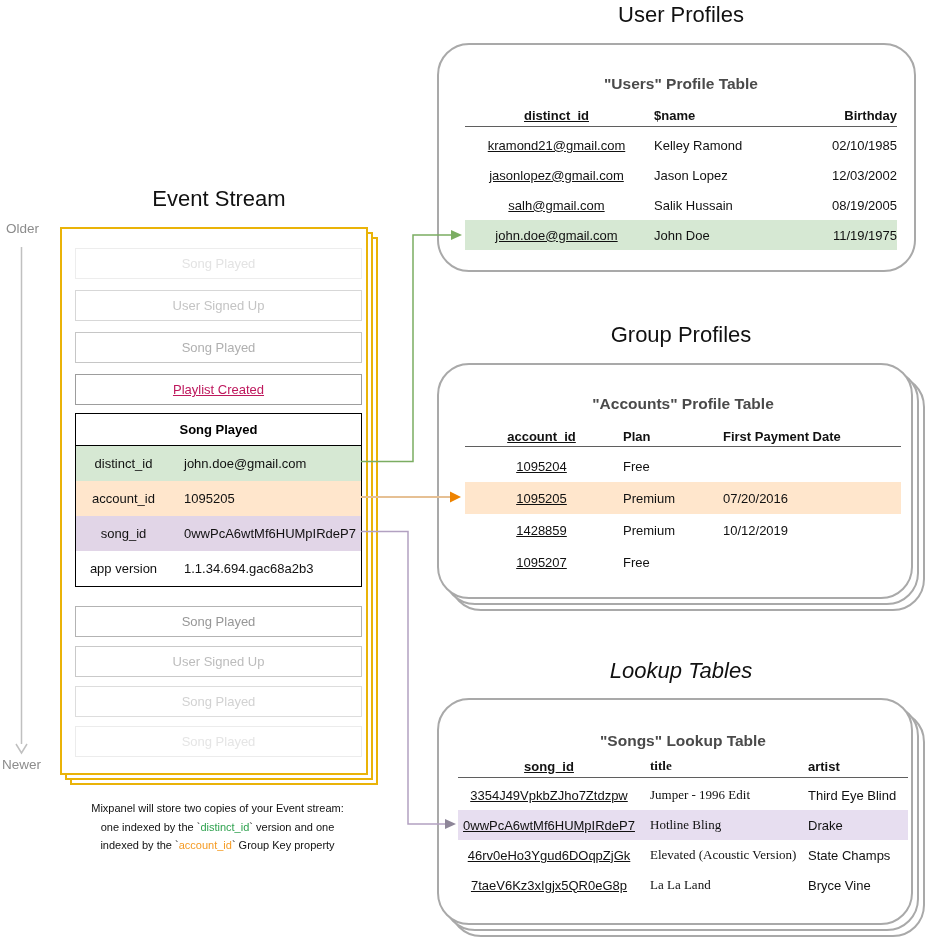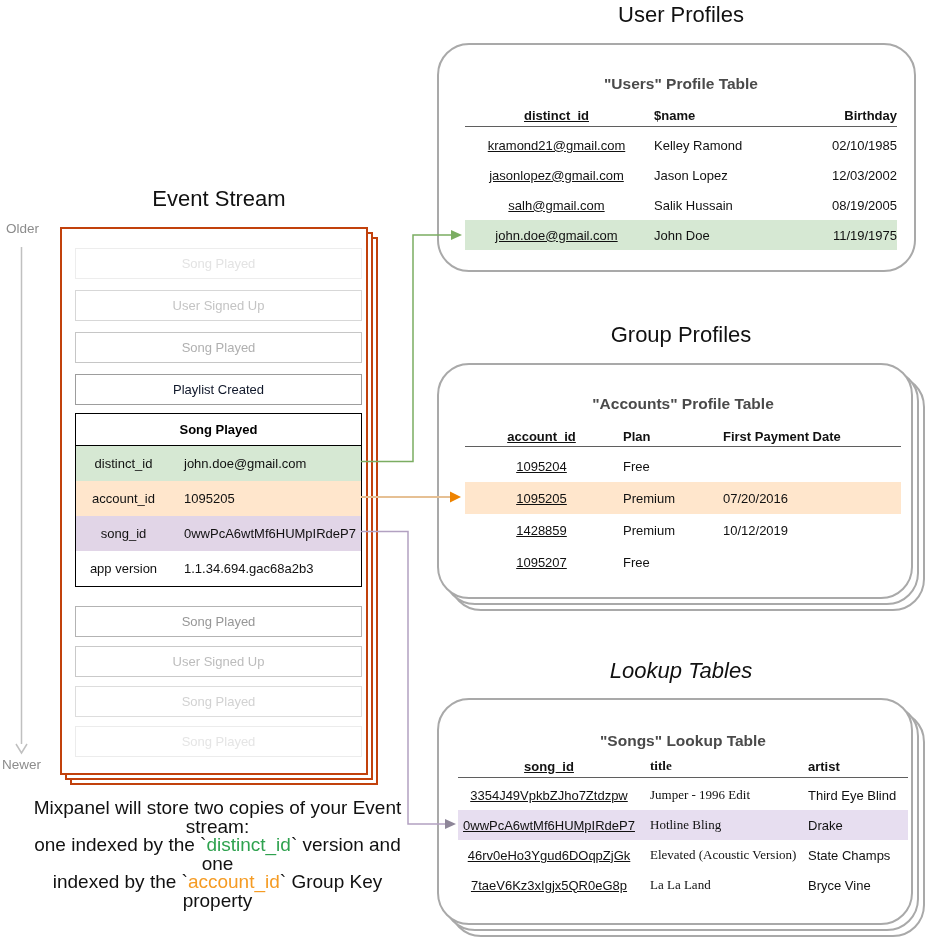--- a/index.html
+++ b/index.html
@@ -30,29 +30,29 @@
   .accounts-grid > :nth-child(2) { padding-left: 5px; }
   .accounts-grid > :nth-child(3) { padding-left: 8px; }
   .songs-grid    { grid-template-columns: 182px 158px 110px; }
   .songs-grid    > :nth-child(2) { padding-left: 10px; font-family: Liberation Serif, serif; }
   .songs-grid    > :nth-child(3) { padding-left: 10px; }
   .hl-green  { background: #d6e8d3; }
   .hl-orange { background: #ffe6cc; }
   .hl-purple { background: #e7def0; }
 
   
-  .es-box, .es-layer { position: absolute; background: #fff; border: 2px solid #c2410c; }
+  .es-box, .es-layer { position: absolute; background: #fff; border: 2px solid #eab308; }
   .es-item {
     position: absolute; left: 13px; width: 287px; height: 31px; background: #fff;
     border: 1px solid; display: flex; align-items: center; justify-content: center; font-size: 13px;
   }
   .f1 { border-color:#ededed; color:#e3e3e3; }
   .f2 { border-color:#d7d7d7; color:#c4c4c4; }
   .f3 { border-color:#c6c6c6; color:#b0b0b0; }
-  .f4 { border-color:#9d9d9d; color:#0f172a; }
+  .f4 { border-color:#9d9d9d; color:#be185d;text-decoration:underline; }
   .f5 { border-color:#b3b3b3; color:#979797; }
   .f6 { border-color:#c9c9c9; color:#bcbcbc; }
   .f7 { border-color:#dddddd; color:#d2d2d2; }
   .f8 { border-color:#ececec; color:#e5e5e5; }
 
   .es-expanded { position: absolute; left: 13px; top: 184px; width: 287px; border: 1.5px solid #000; background: #fff; }
   .ee-header {
     height: 32px; border-bottom: 1.5px solid #000; display: flex; align-items: center;
     justify-content: center; font-weight: bold; font-size: 13px; color: #000; background: #fff;
   }
@@ -60,21 +60,21 @@
   .ee-row .k { text-align: center; }
   .ee-row .v { padding-left: 13px; }
   .bg-green  { background: #d6e8d3; }
   .bg-orange { background: #ffe6cc; }
   .bg-purple { background: #e1d5e7; }
 
   
   .axis-label { position: absolute; font-size: 13.5px; color: #8c8c8c; }
   .caption {
     position: absolute; left: 25px; top: 799px; width: 385px;
-    text-align: center; font-size: 19px; line-height: 18.5px; color: #111;
+    text-align: center; font-size: 11px; line-height: 18.5px; color: #111;
   }
   .code-green  { color: #2fa24f; }
   .code-orange { color: #f59b23; }
 
   svg.overlay { position: absolute; left: 0; top: 0; pointer-events: none; }
 </style>
 </head>
 <body>
 
 <div class="stage">

